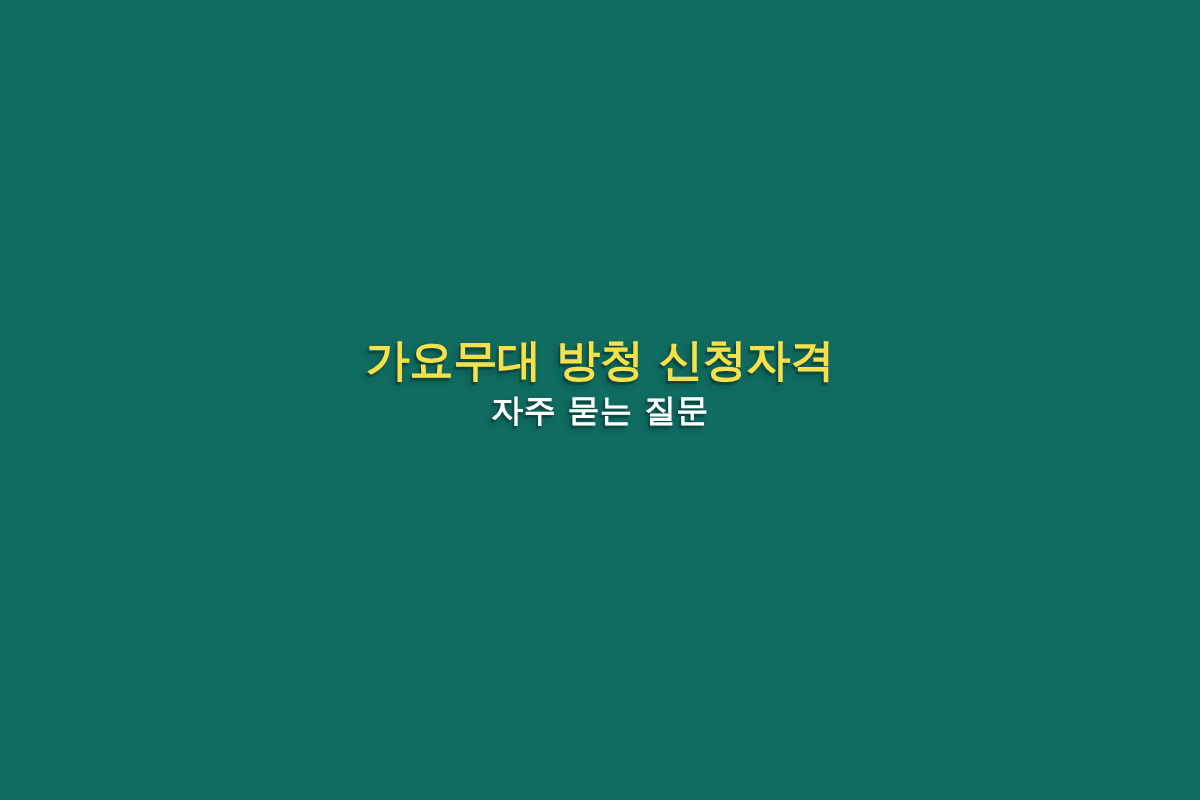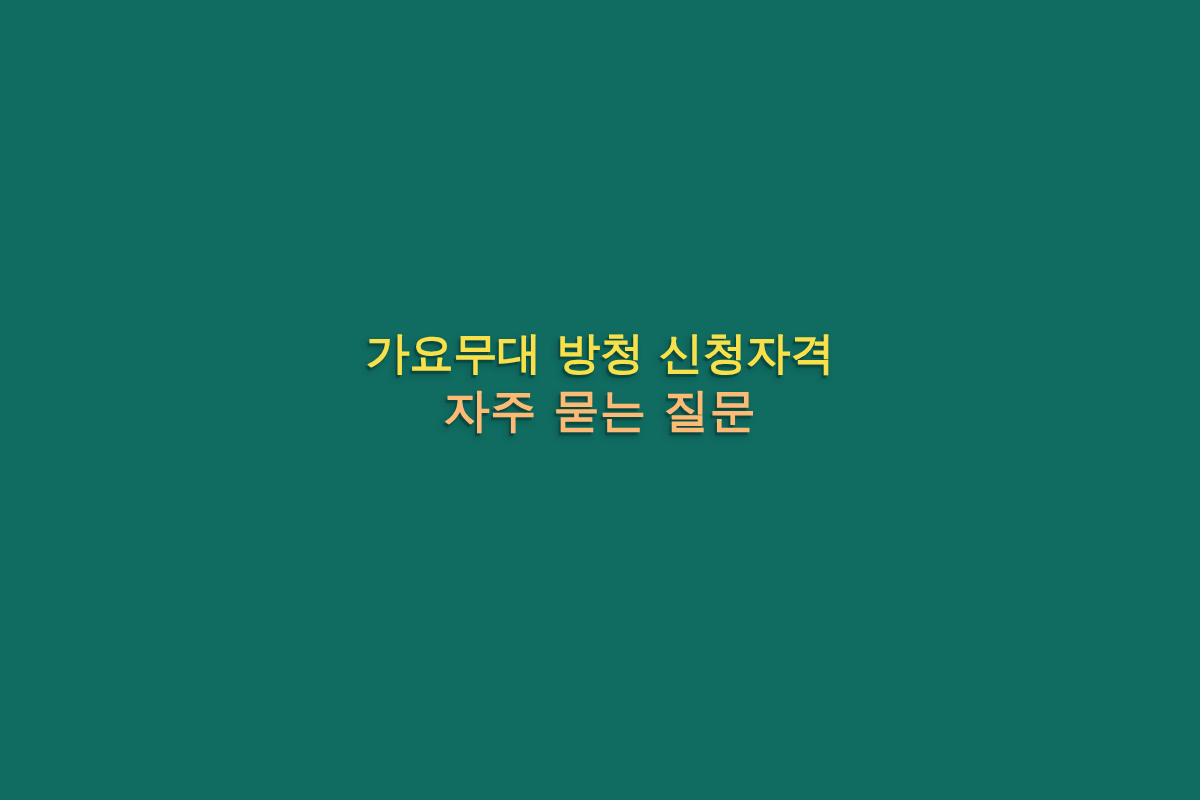--- a/index.html
+++ b/index.html
@@ -68,17 +68,17 @@
 </style>
 </head>
 <body>
 
 <div class="poster" style="background-color: rgb(16, 107, 97);">
 
   <div class="headline-block">
 
     <span class="headline-line headline-line--primary" style="color: rgb(248, 224, 75); font-size: 44px;">가요무대 방청 신청자격</span>
 
-    <span class="headline-line headline-line--secondary" style="color: #fdba74; font-size: 46px;">자주 묻는 질문</span>
+    <span class="headline-line headline-line--secondary" style="color: #ffffff; font-size: 32px;">자주 묻는 질문</span>
 
   </div>
 
 </div>
 
 </body></html>

